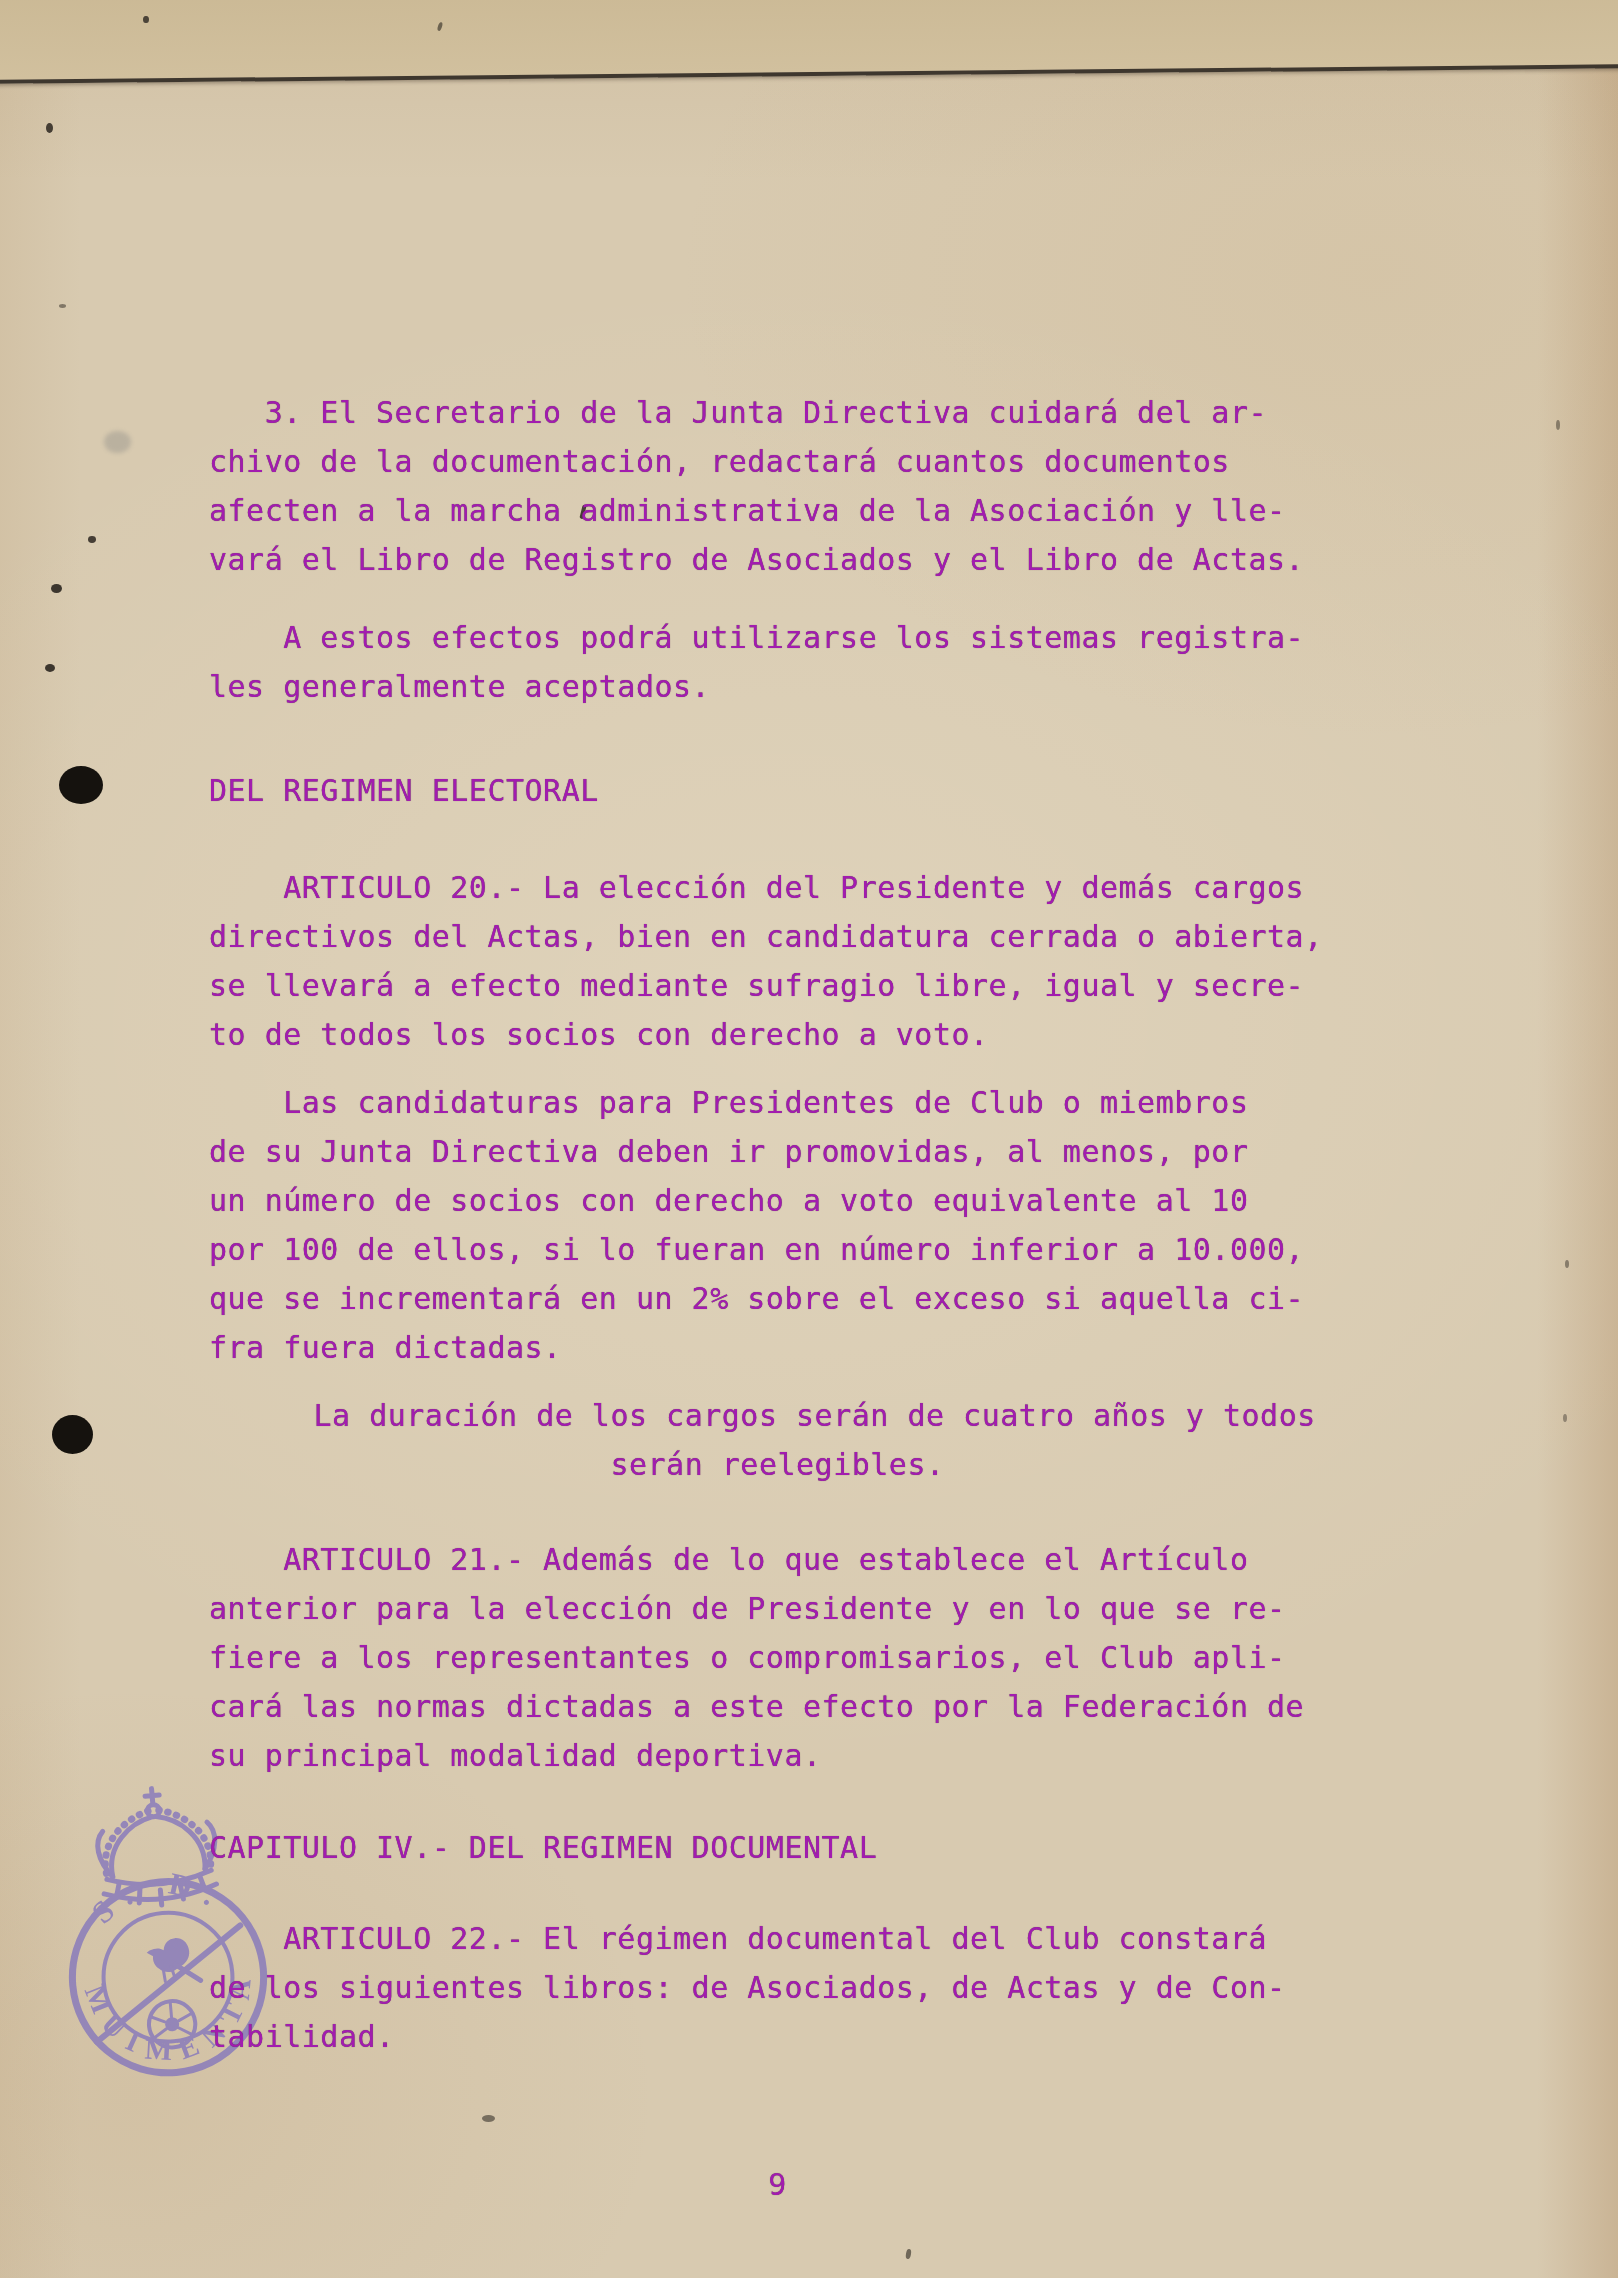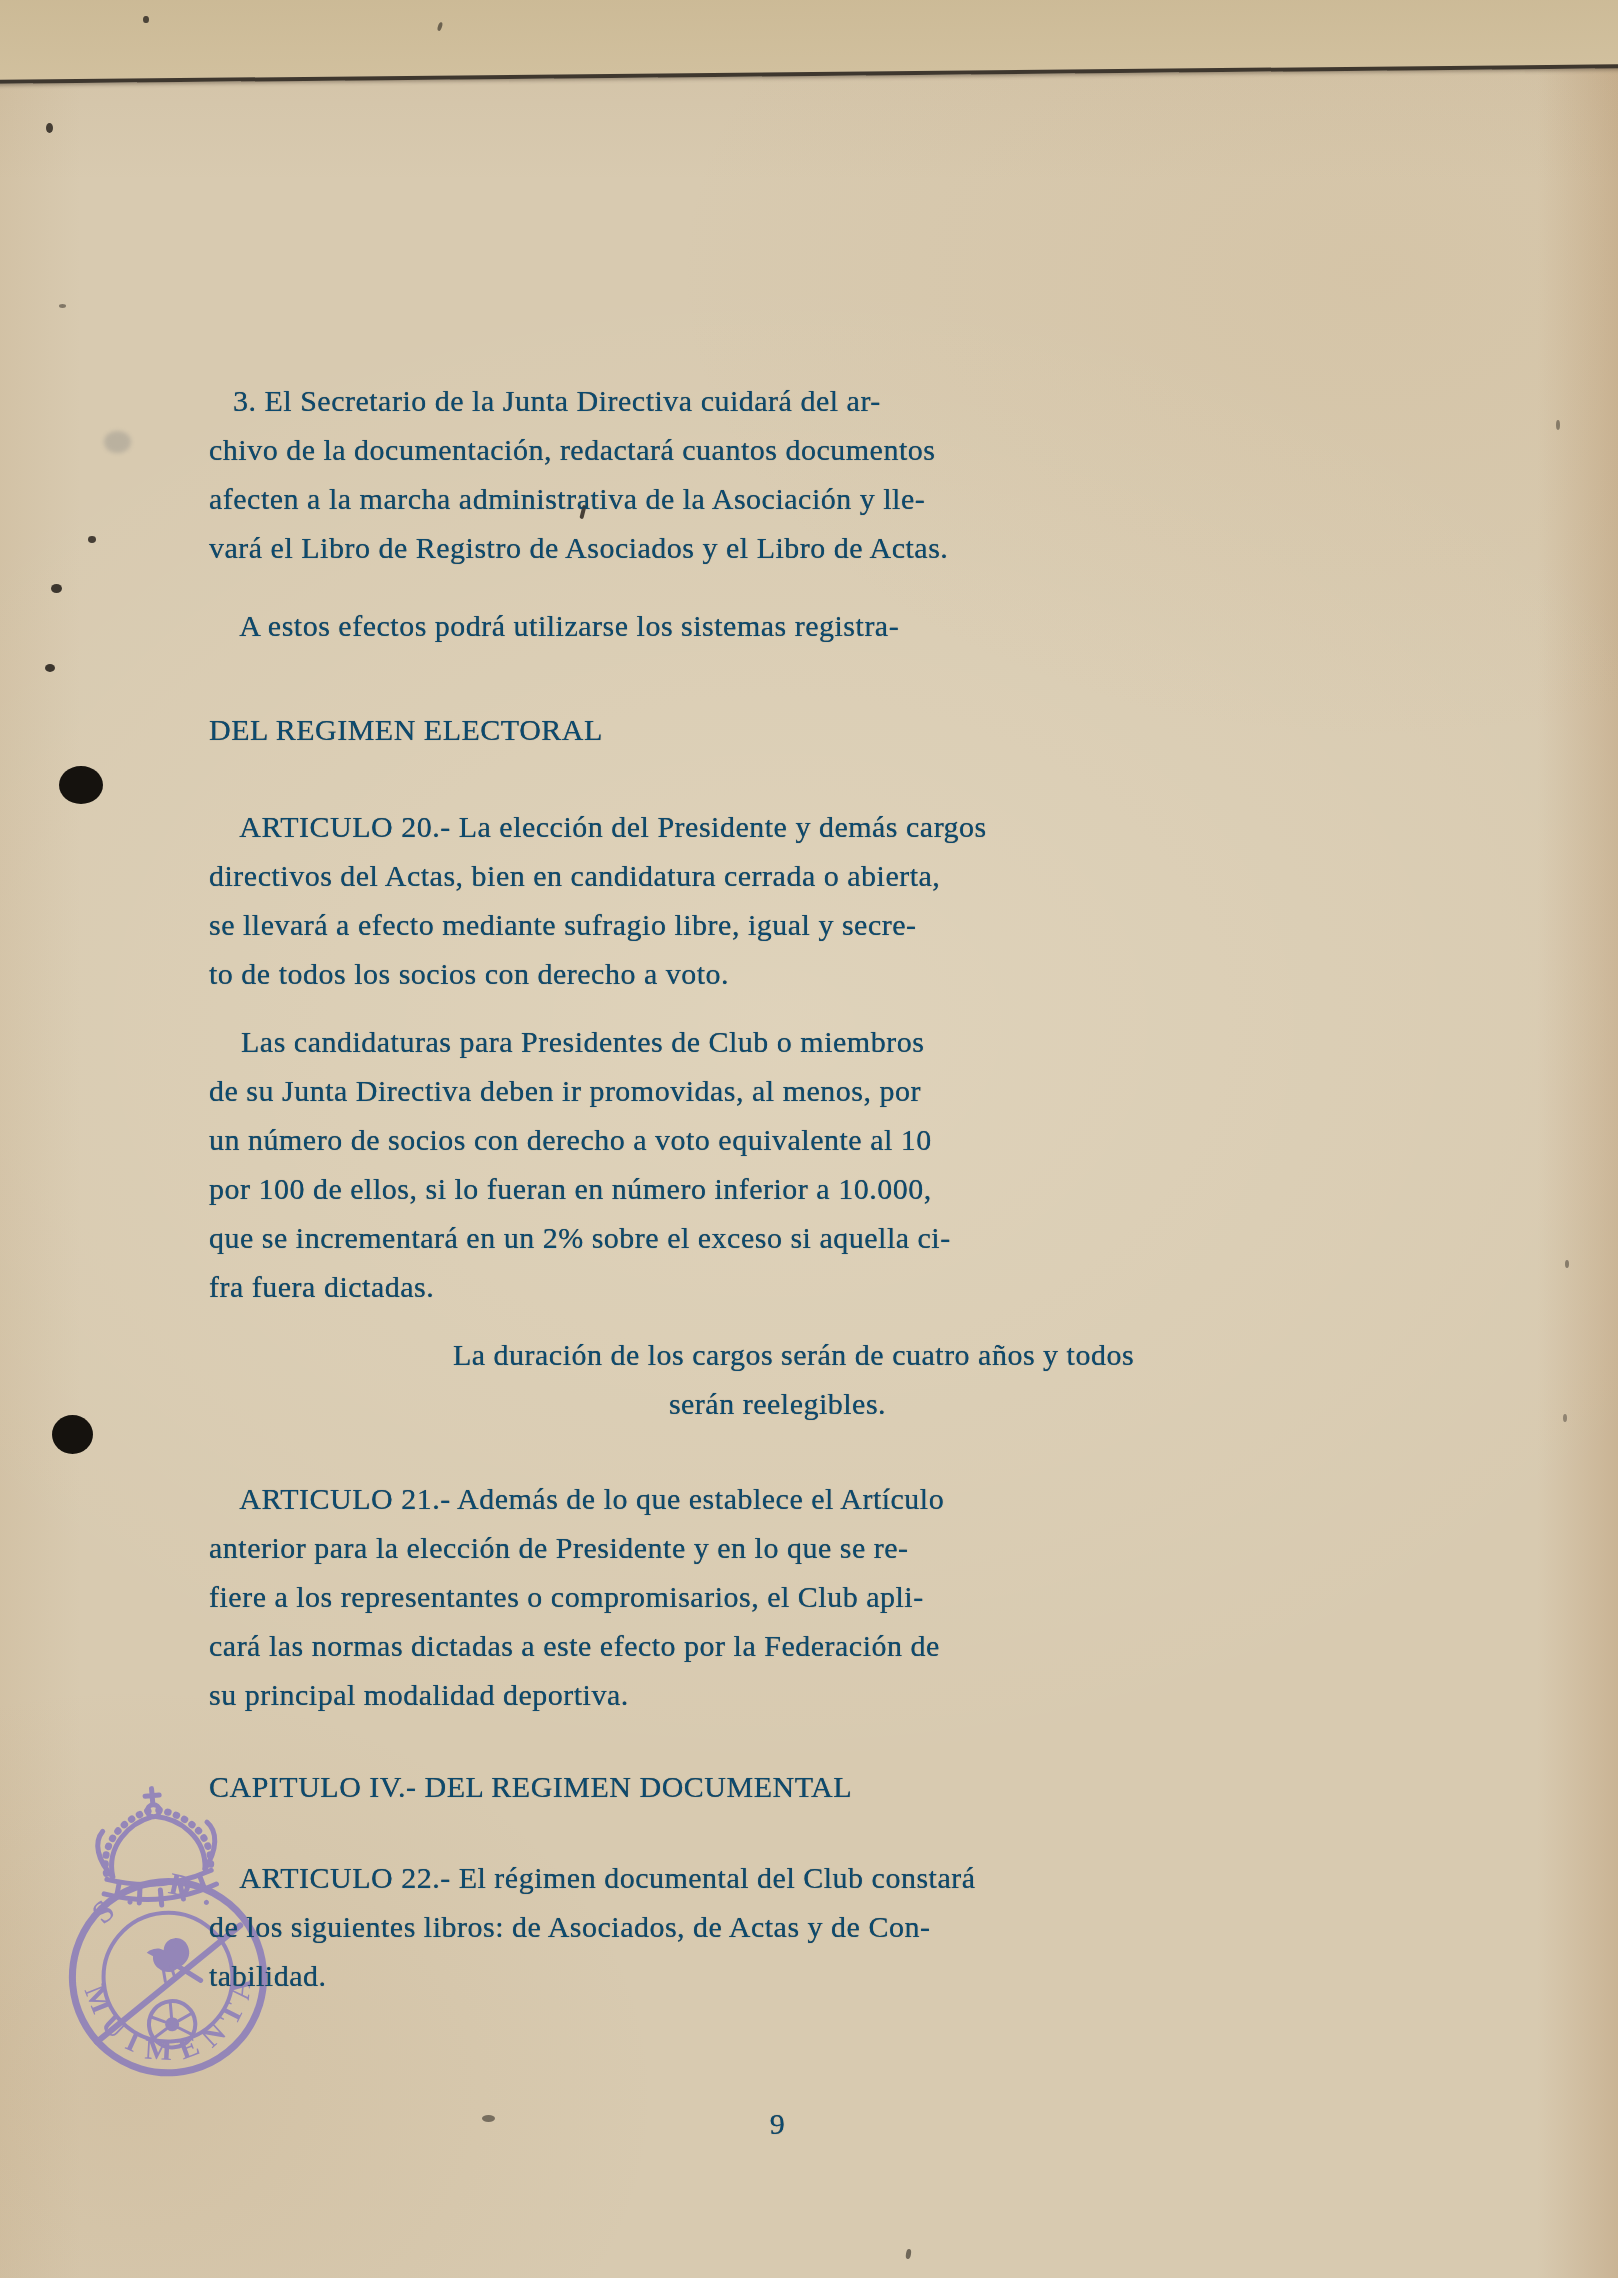--- a/index.html
+++ b/index.html
@@ -15,25 +15,24 @@
     font-family:"DejaVu Sans Mono","Liberation Mono",monospace;
   }
   .topband{
     position:absolute;left:-24.5px;top:-17.6px;width:1678px;height:90px;
     background:linear-gradient(#cbb995,#d1c09e);
     border-bottom:4.9px solid #3e372e;
     transform:rotate(-0.55deg);
     box-shadow:0 2.9px 3.9px -1px rgba(70,58,44,.40);
   }
   .textcol{
-    position:absolute;left:209px;top:376px;width:1137px;
+    position:absolute;left:209px;top:388px;width:1137px;
     font-size:30px;line-height:49px;letter-spacing:0.5px;
-    color:#0c4a6e;text-shadow:0 0 0.7px rgba(46,43,37,.8);
+    color:#a21caf;text-shadow:0 0 0.7px rgba(46,43,37,.8);
     z-index:3;
-    font-family:Liberation Serif, serif;
   }
   .line{white-space:pre;height:49px;}
   .pagenum{text-align:center;margin-top:99px;}
   .punch{position:absolute;background:#15120e;border-radius:50%;filter:blur(0.6px);z-index:4;}
   .speck{position:absolute;background:#2b2620;border-radius:50%;z-index:2;}
   .stamp{position:absolute;left:43px;top:1776px;width:243px;height:312px;z-index:1;}
 </style>
 </head>
 <body>
 
@@ -110,20 +109,21 @@
 
   <div>
     <div class="line">   3. El Secretario de la Junta Directiva cuidará del ar-</div>
     <div class="line">chivo de la documentación, redactará cuantos documentos</div>
     <div class="line">afecten a la marcha administrativa de la Asociación y lle-</div>
     <div class="line">vará el Libro de Registro de Asociados y el Libro de Actas.</div>
   </div>
 
   <div style="margin-top:29px;">
     <div class="line">    A estos efectos podrá utilizarse los sistemas registra-</div>
+    <div class="line">les generalmente aceptados.</div>
   </div>
 
   <div style="margin-top:55px;">
     <div class="line">DEL REGIMEN ELECTORAL</div>
   </div>
 
   <div style="margin-top:48px;">
     <div class="line">    ARTICULO 20.- La elección del Presidente y demás cargos</div>
     <div class="line">directivos del Actas, bien en candidatura cerrada o abierta,</div>
     <div class="line">se llevará a efecto mediante sufragio libre, igual y secre-</div>

